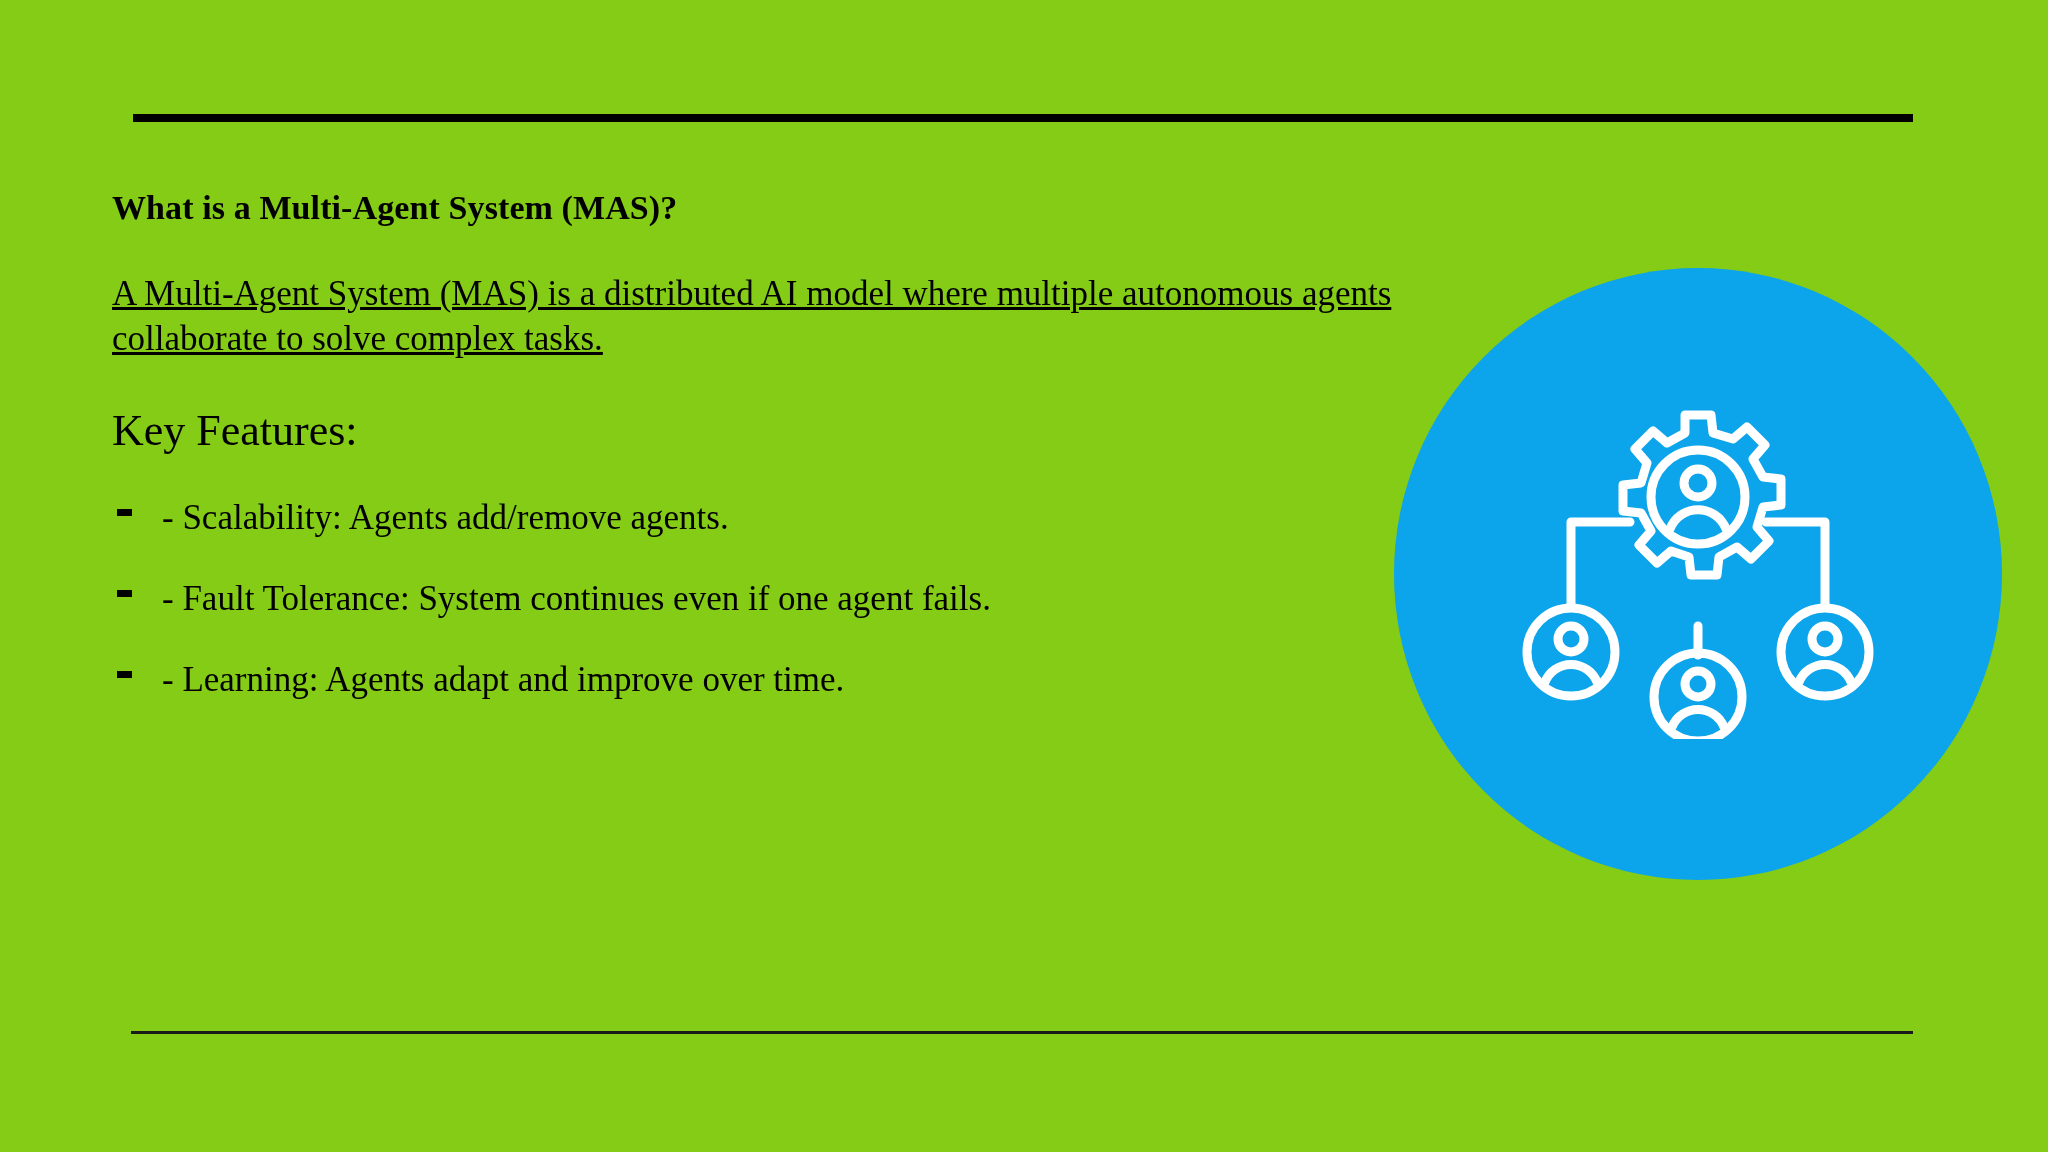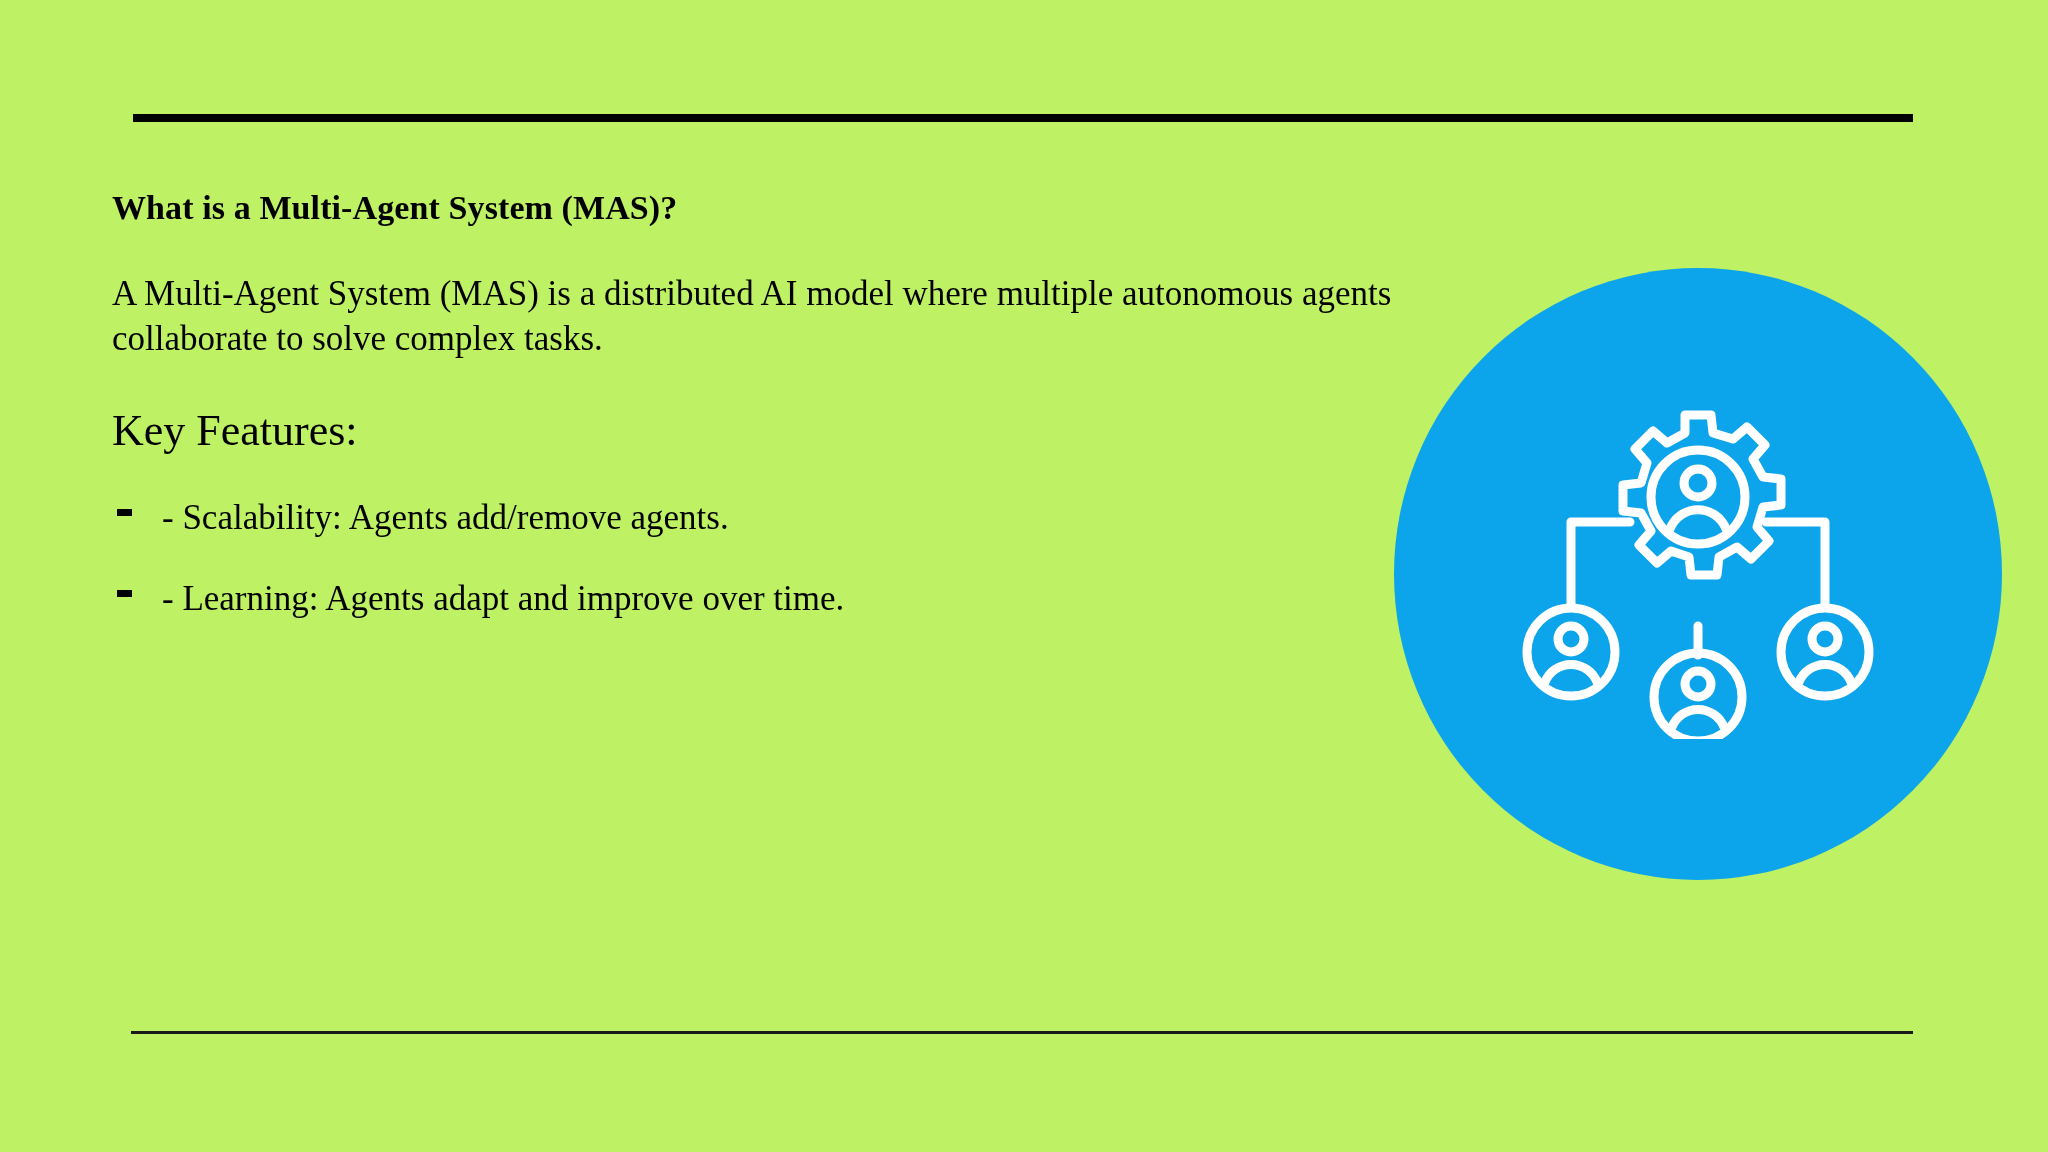--- a/index.html
+++ b/index.html
@@ -13,21 +13,21 @@
     position: relative;
     overflow: hidden;
     font-family: "Liberation Serif", "DejaVu Serif", serif;
     color: #000000;
     -webkit-font-smoothing: antialiased;
   }
 
   .slide {
     position: absolute;
     inset: 0;
-    background: #bef264;
+    background: #84cc16;
   }
 
   
   .rule-top {
     position: absolute;
     left: 133px;
     top: 114px;
     width: 1780px;
     height: 8px;
     background: #000000;
@@ -55,20 +55,21 @@
     line-height: 1.18;
     letter-spacing: 0.1px;
     margin: 0;
   }
 
   .para {
     font-size: 35px;
     line-height: 1.27;
     margin: 0;
     width: 1395px;
+    text-decoration: underline;
   }
   .para-intro { margin-top: 44px; }
 
   .subhead {
     font-size: 44px;
     line-height: 1.27;
     margin: 0;
     margin-top: 42px;
   }
 
@@ -135,20 +136,21 @@
 
     <p class="subhead">Key Features:</p>
 
     <ul class="features">
       <li>
         <span class="dash-marker"></span>
         <span>- Scalability: Agents add/remove agents.</span>
       </li>
       <li>
         <span class="dash-marker"></span>
+        <span>- Fault Tolerance: System continues even if one agent fails.</span>
       </li>
       <li>
         <span class="dash-marker"></span>
         <span>- Learning: Agents adapt and improve over time.</span>
       </li>
     </ul>
   </div>
 
   <div class="graphic">
     <div class="blue-disc"></div>

